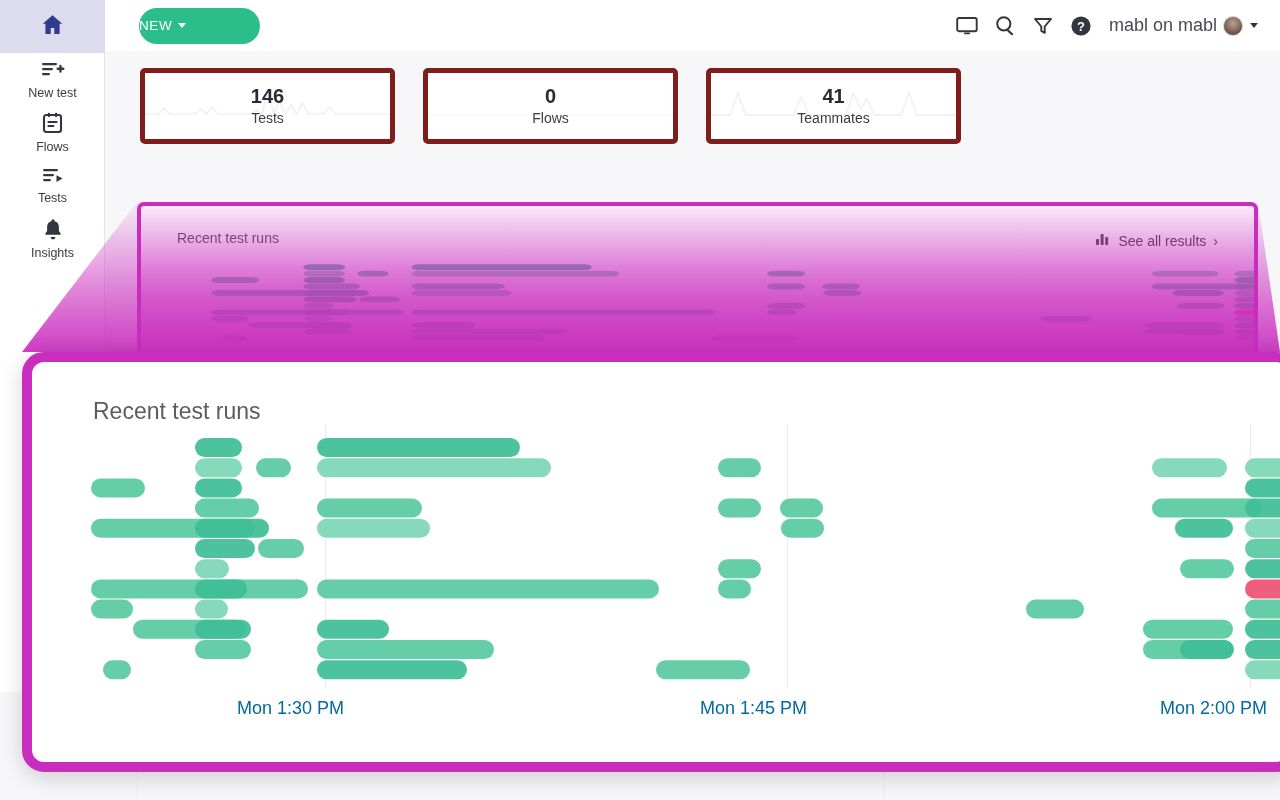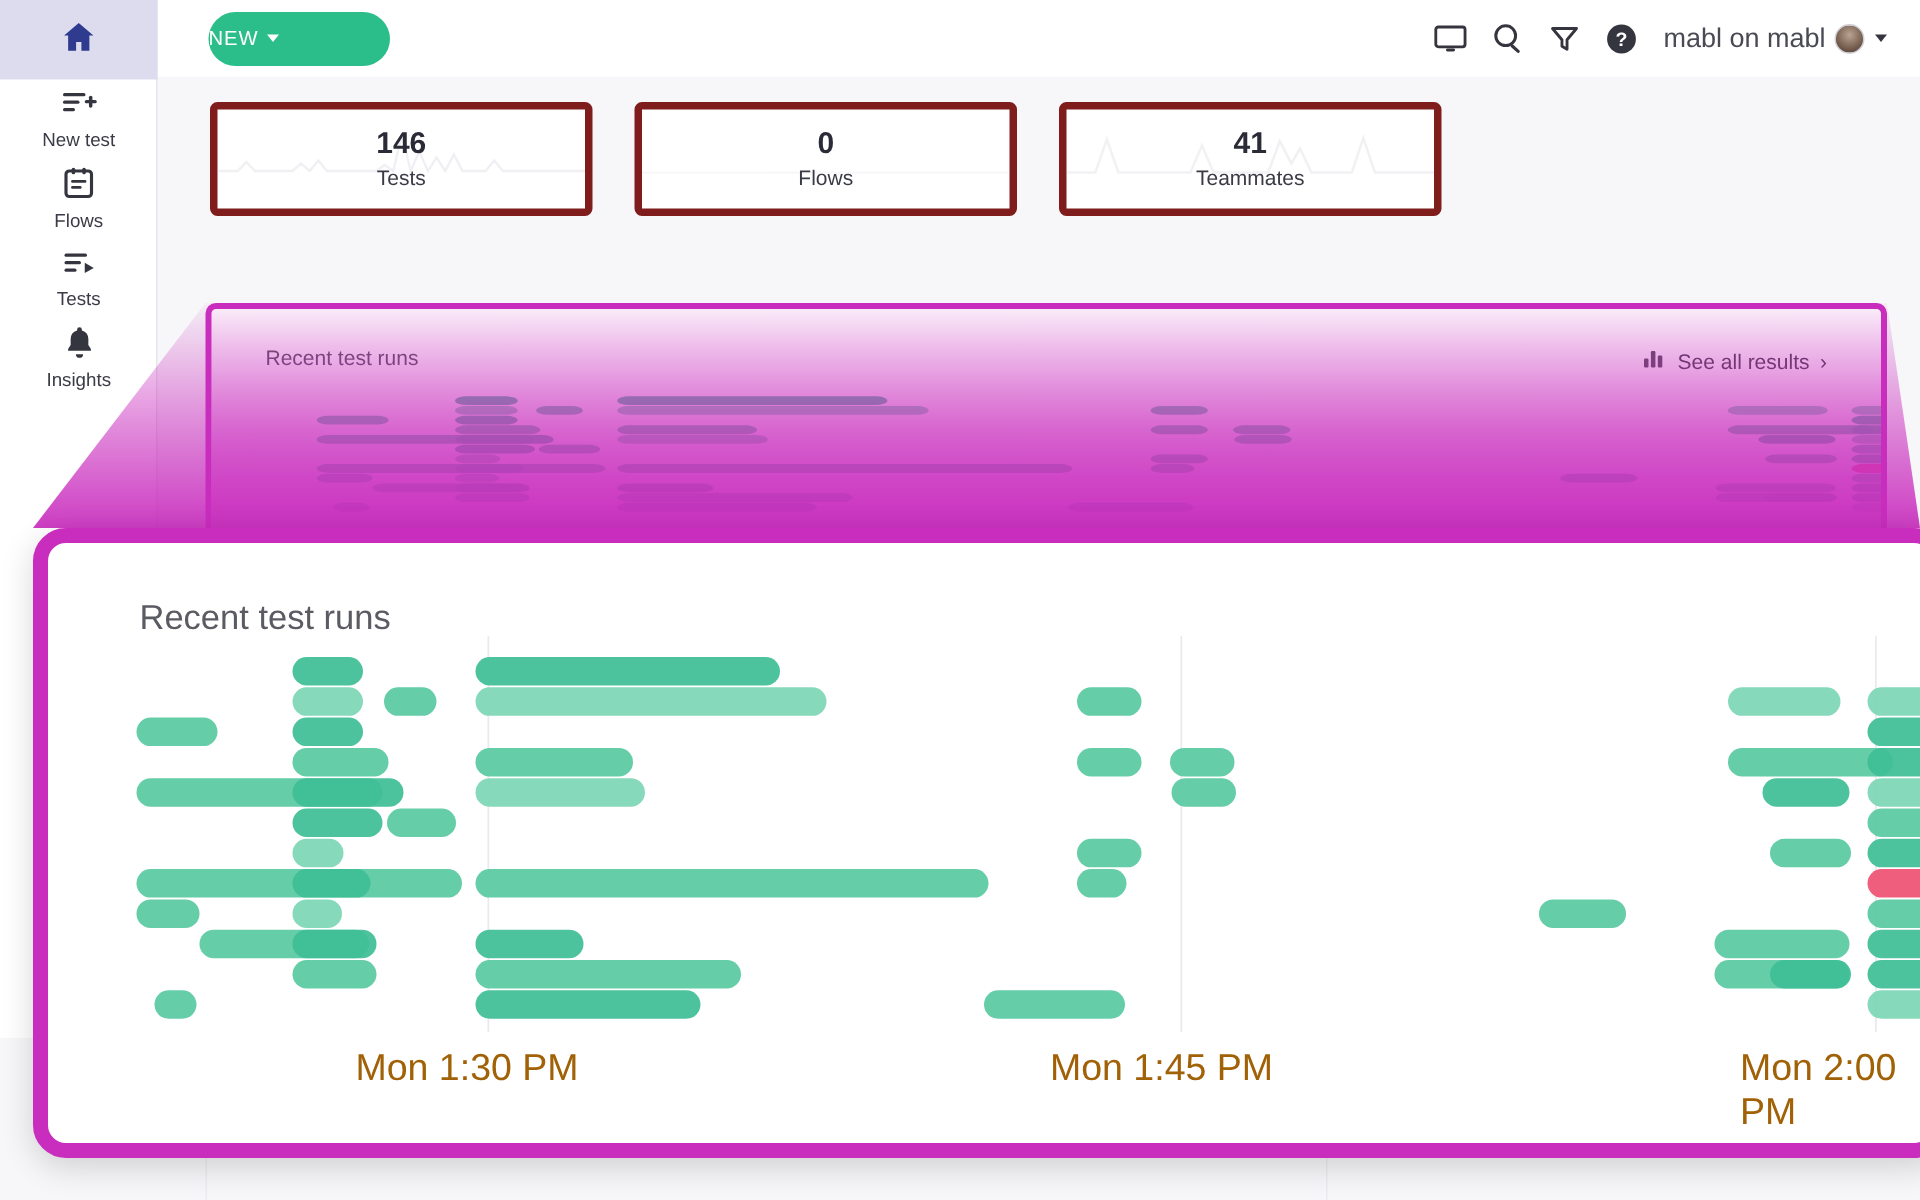--- a/index.html
+++ b/index.html
@@ -82,21 +82,21 @@
   .cone { position:absolute; z-index:6; pointer-events:none; }
 
   
   .popup {
     position:absolute; left:22px; top:352px; width:1276px; height:420px;
     border:10px solid #c92dbe; border-radius:22px; background:#fff;
     z-index:8; overflow:hidden; box-shadow:0 6px 22px rgba(0,0,0,.16);
   }
   .popup-title { position:absolute; left:61px; top:36px; font-size:23px; color:#5b5b63; }
   .popup-plot { position:absolute; left:0; top:62px; width:100%; height:278px; }
-  .tick-lbl { position:absolute; font-size:25px; color:#a16207; top:336px; }
+  .tick-lbl { position:absolute; font-size:18px; color:#0369a1; top:336px; }
 
   .bg-letter { position:absolute; left:13px; top:465px; font-size:16px; color:#45454f; z-index:1; }
   .bottom-div { position:absolute; top:772px; width:1px; height:28px; background:#ececf0; z-index:1; }
 </style>
 </head>
 <body>
 
 <div id="root">
 
   <div class="bg-letter">C</div>

